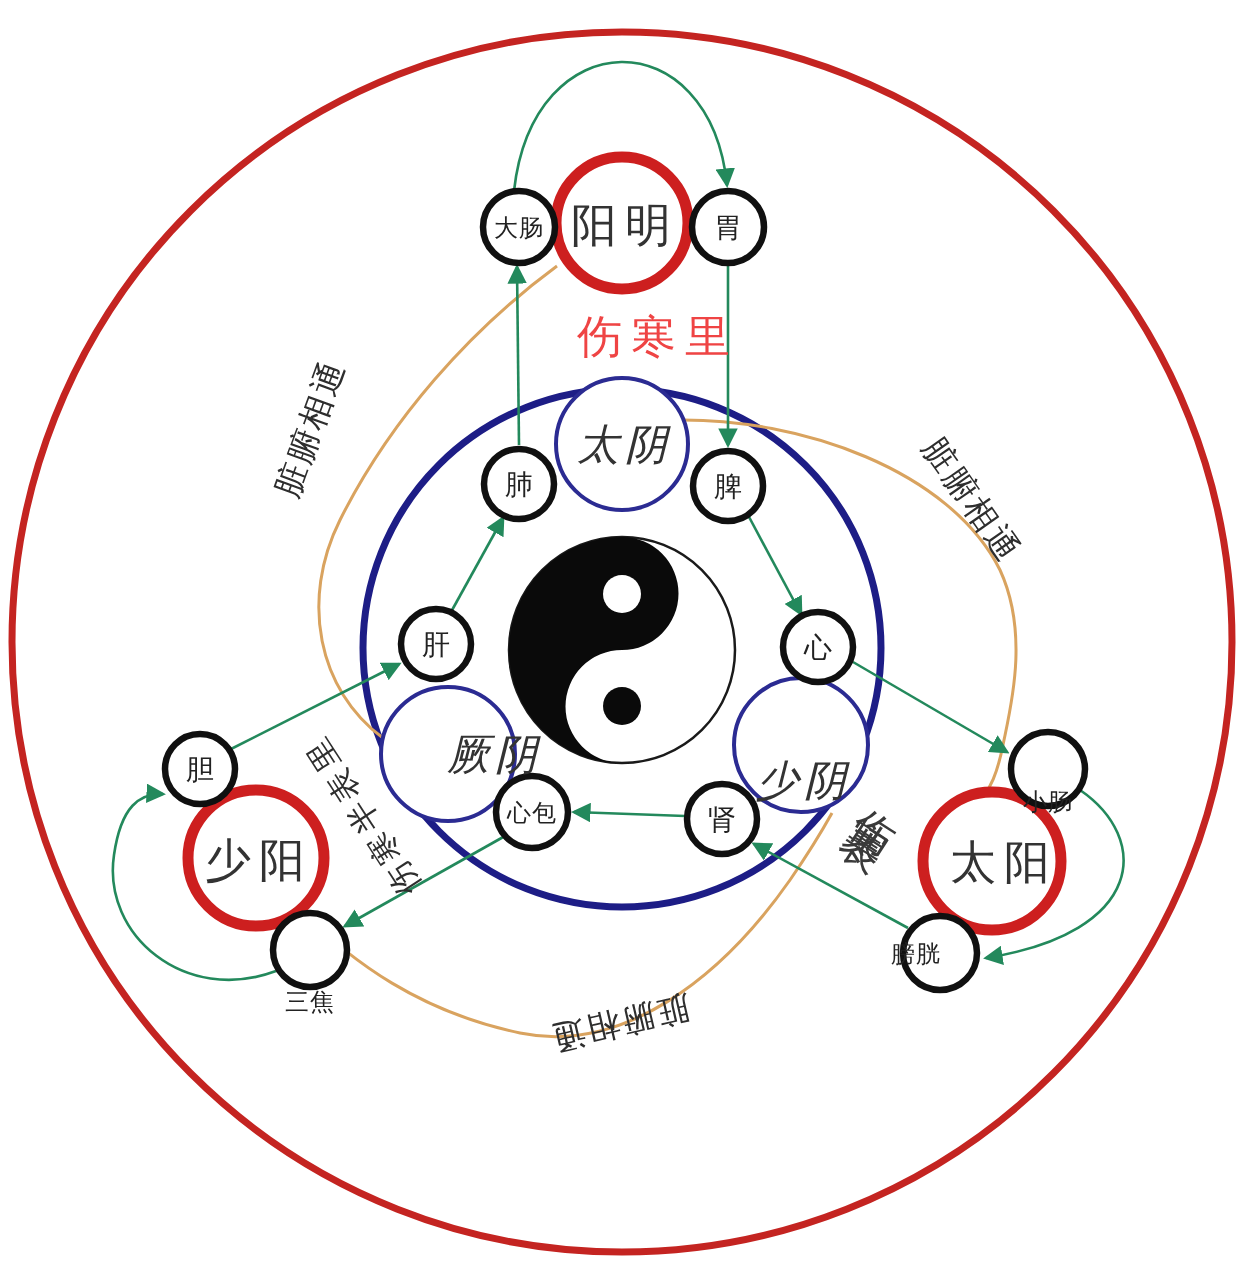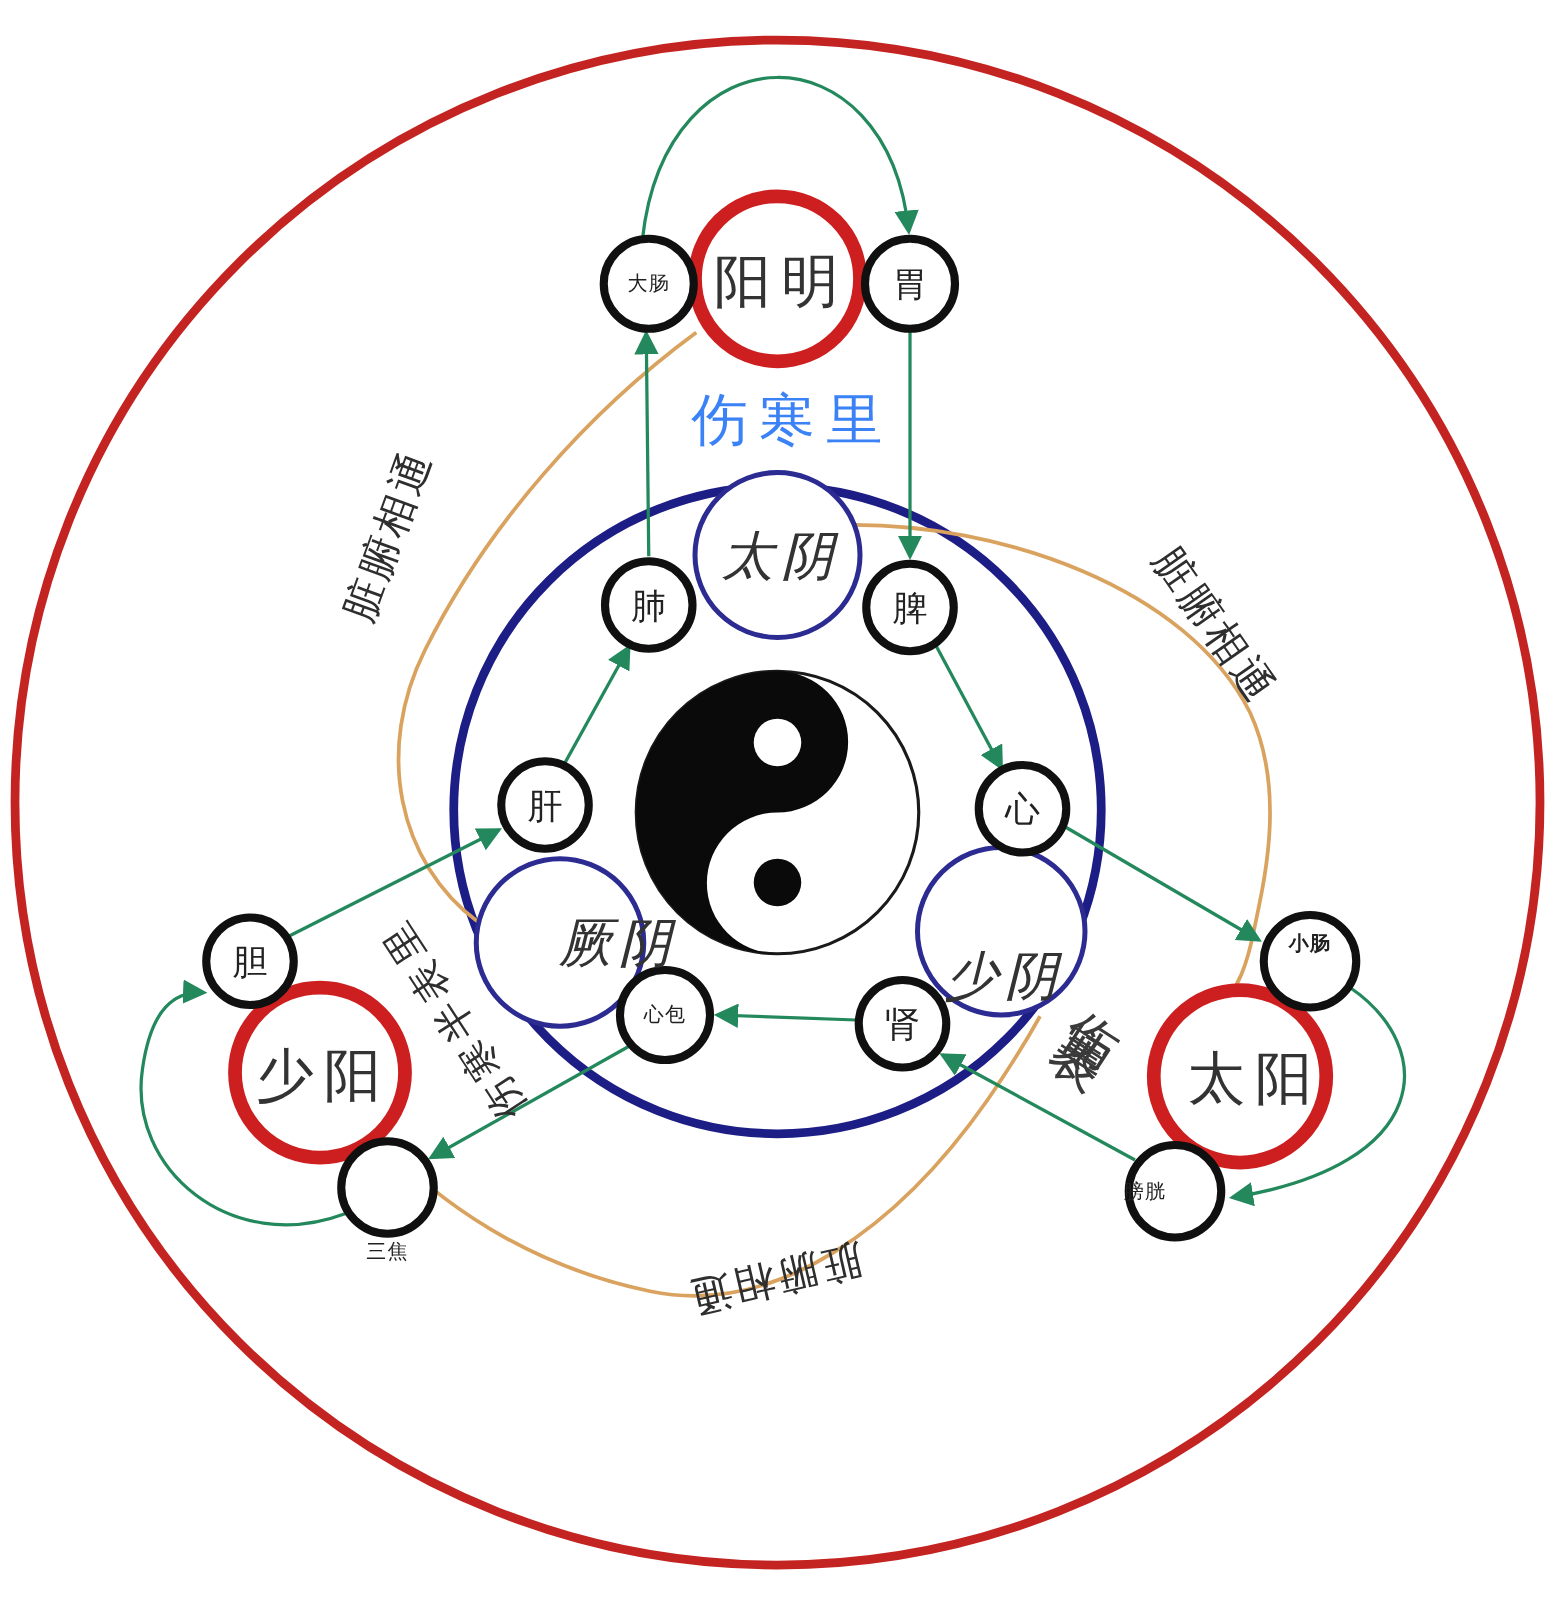--- a/index.html
+++ b/index.html
@@ -15,22 +15,22 @@
     position:absolute;
     transform:translate(-50%,-50%);
     white-space:nowrap;
     color:#2e2e2e;
     line-height:1;
     user-select:none;
   }
   .lbl-yang{font-size:46px;letter-spacing:8px;color:#333;}
   .lbl-yin{font-size:42px;letter-spacing:6px;color:#333;font-style:italic;}
   .lbl-organ1{font-size:28px;color:#222;}
-  .lbl-organ2{font-size:16px;color:#222;letter-spacing:1px;}
-  .lbl-interior{font-size:45px;letter-spacing:9px;color:#3b82f6;}
+  .lbl-organ2{font-size:24px;color:#222;letter-spacing:1px;}
+  .lbl-interior{font-size:45px;letter-spacing:9px;color:#ef4444;margin-left:24px;}
   .lbl-exterior{
     font-size:42px;letter-spacing:10px;color:#3a3a3a;
     writing-mode:vertical-rl;
     transform:translate(-50%,-50%) rotate(33deg);
   }
   .lbl-half{
     font-size:32px;letter-spacing:5px;color:#2e2e2e;
     transform:translate(-50%,-50%) rotate(237deg);
   }
   .lbl-zangfu{font-size:33px;letter-spacing:3px;color:#2e2e2e;}
@@ -121,21 +121,21 @@
   <div class="lbl lbl-organ2" style="left:519px;top:228px;">大肠</div>
   <div class="lbl lbl-organ1" style="left:728px;top:228px;">胃</div>
   <div class="lbl lbl-organ1" style="left:519px;top:485px;">肺</div>
   <div class="lbl lbl-organ1" style="left:728px;top:487px;">脾</div>
   <div class="lbl lbl-organ1" style="left:436px;top:645px;">肝</div>
   <div class="lbl lbl-organ1" style="left:818px;top:648px;">心</div>
   <div class="lbl lbl-organ2" style="left:532px;top:813px;">心包</div>
   <div class="lbl lbl-organ1" style="left:722px;top:820px;">肾</div>
   <div class="lbl lbl-organ1" style="left:200px;top:770px;">胆</div>
   <div class="lbl lbl-organ2" style="left:310px;top:1002px;">三焦</div>
-  <div class="lbl lbl-organ2" style="left:1048px;top:756px;font-weight:bold;">小肠</div>
+  <div class="lbl lbl-organ2" style="left:1048px;top:802px;">小肠</div>
   <div class="lbl lbl-organ2" style="left:916px;top:954px;">膀胱</div>
 
   <div class="lbl lbl-interior" style="left:634px;top:336px;">伤寒里</div>
 
   <div class="lbl lbl-exterior" style="left:894px;top:800px;">伤寒表</div>
 
   <div class="lbl lbl-half" style="left:362px;top:815px;">伤寒半表里</div>
 
   <div class="lbl lbl-zangfu rot-tl" style="left:310px;top:428px;">脏腑相通</div>
 

